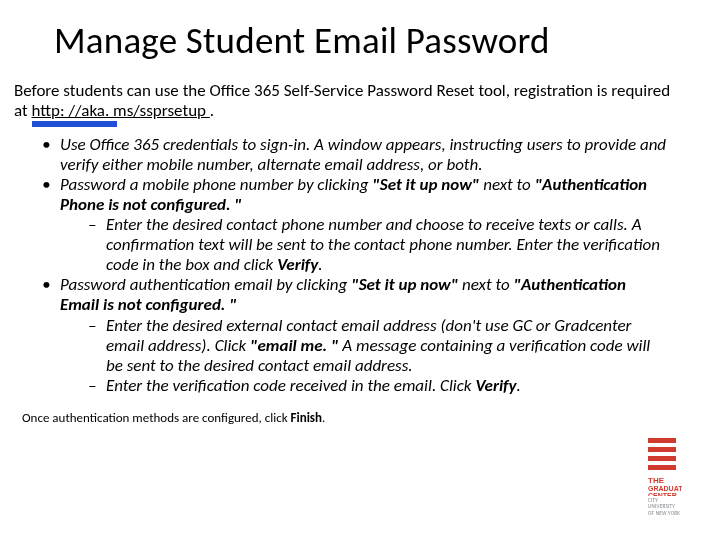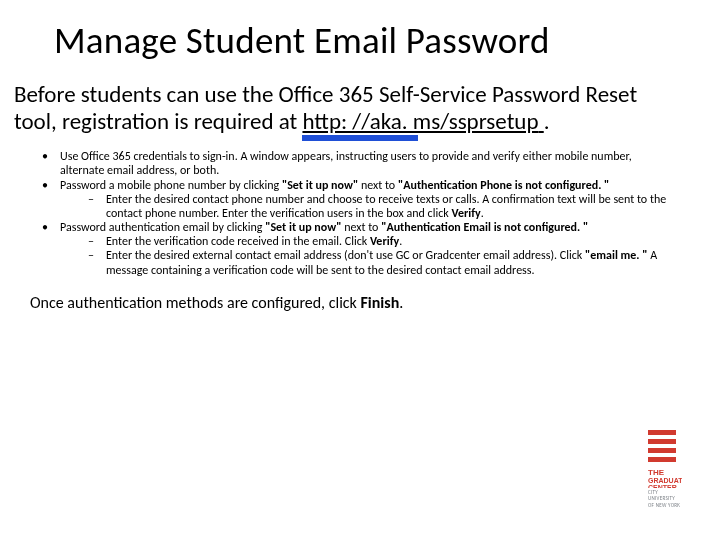--- a/index.html
+++ b/index.html
@@ -21,21 +21,21 @@
     padding: 18px 14px 0 14px;
   }
   h1.title {
     margin: 0 0 18px 0;
     padding: 0 0 0 40px;
     font-size: 37px;
     font-weight: 400;
     letter-spacing: 0.2px;
   }
   .intro {
-    font-size: 23px;
+    font-size: 17px;
     line-height: 1.18;
     margin: 0 0 14px 0;
   }
   .link {
     text-decoration: underline;
     position: relative;
     white-space: nowrap;
   }
   .link-highlight {
     position: absolute;
@@ -45,22 +45,23 @@
     height: 6px;
     background: #1f4fd6;
   }
   .link-highlight.short {
     right: 52%;
   }
   ul.body {
     margin: 0 0 14px 0;
     padding: 0 10px 0 28px;
     list-style: none;
-    font-size: 12px;
+    font-size: 17px;
     line-height: 1.18;
+    font-style: italic;
   }
   ul.body > li {
     position: relative;
     padding-left: 18px;
     margin: 0;
   }
   ul.body > li::before {
     content: "•";
     position: absolute;
     left: 0;
@@ -77,28 +78,28 @@
     margin: 0;
   }
   ul.sub > li::before {
     content: "–";
     position: absolute;
     left: 0;
     top: 0;
   }
   .bold { font-weight: 700; }
   .closing {
-    font-size: 16px;
+    font-size: 13px;
     line-height: 1.2;
-    margin: 16px;
+    margin: 8px;
   }
   .logo {
     position: absolute;
     right: 10px;
-    bottom: 32px;
+    bottom: 24px;
     width: 40px;
   }
   .logo svg { display: block; width: 40px; height: 58px; }
   .logo .brand-line {
     font-size: 5px;
     line-height: 1.05;
     color: #7a7f85;
     letter-spacing: 0.3px;
     margin-top: 2px;
     padding-left: 6px;
@@ -122,33 +123,33 @@
   <ul class="body">
 
     <li>
       <span>Use Office 365 credentials to sign-in. A window appears, instructing users to provide and verify either mobile number, alternate email address, or both.</span>
     </li>
 
     <li>
       <span>Password a mobile phone number by clicking  </span><span class="bold">"Set it up now"</span><span> next to </span><span class="bold">"Authentication Phone is not configured. "</span>
       <ul class="sub">
         <li>
-          <span>Enter the desired contact phone number and choose to receive texts or calls. A confirmation text will be sent to the contact phone number. Enter the verification users in the box and click </span><span class="bold">Verify</span><span>.</span>
+          <span>Enter the desired contact phone number and choose to receive texts or calls. A confirmation text will be sent to the contact phone number. Enter the verification code in the box and click </span><span class="bold">Verify</span><span>.</span>
         </li>
       </ul>
     </li>
 
     <li>
       <span>Password authentication email by clicking </span><span class="bold">"Set it up now"</span><span> next to </span><span class="bold">"Authentication Email is not configured. "</span>
       <ul class="sub">
         <li>
-          <span>Enter the verification code received in the email. Click </span><span class="bold">Verify</span><span>.</span>
+          <span>Enter the desired external contact email address (don't use GC or Gradcenter email address). Click </span><span class="bold">"email me. "</span><span> A message containing a verification code will be sent to the desired contact email address.</span>
         </li>
         <li>
-          <span>Enter the desired external contact email address (don't use GC or Gradcenter email address). Click </span><span class="bold">"email me. "</span><span> A message containing a verification code will be sent to the desired contact email address.</span>
+          <span>Enter the verification code received in the email. Click </span><span class="bold">Verify</span><span>.</span>
         </li>
       </ul>
     </li>
 
   </ul>
 
   <p class="closing">
     <span>Once authentication methods are configured, click </span><span class="bold">Finish</span><span>.</span>
   </p>
 

